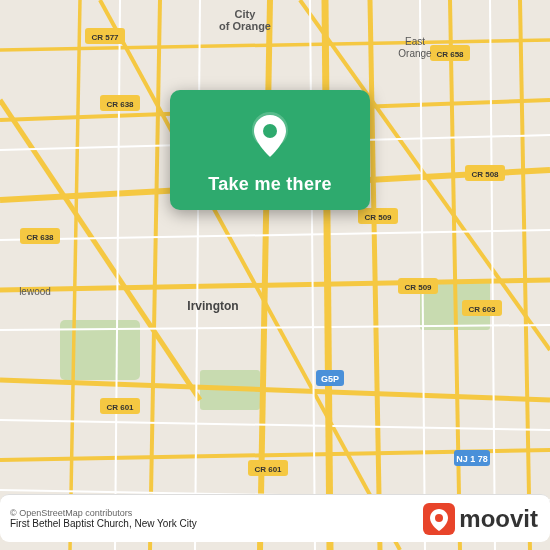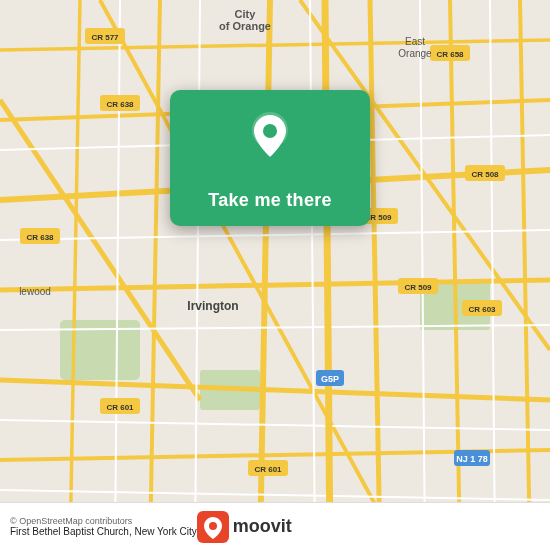--- a/index.html
+++ b/index.html
@@ -49,36 +49,37 @@
     }
 
     #take-me-there-btn {
       background: transparent;
       border: none;
       color: white;
       font-size: 18px;
       font-weight: bold;
       cursor: pointer;
       letter-spacing: 0.3px;
-      margin-top: 16px;
     }
 
     
     #bottom-bar {
       position: absolute;
-      bottom: 0;
+      bottom: 8px;
       left: 0;
       width: 100%;
       height: 48px;
       background: white;
       display: flex;
       align-items: center;
+      justify-content: space-between;
       padding: 0 12px 0 10px;
       border-top: 1px solid #ddd;
       z-index: 20;
+      border-radius: 9px;
     }
 
     #bottom-left {
       display: flex;
       flex-direction: column;
     }
 
     #copyright-text {
       font-size: 9px;
       color: #666;
@@ -95,21 +96,21 @@
       align-items: center;
       gap: 4px;
     }
 
     #moovit-icon {
       width: 32px;
       height: 32px;
     }
 
     #moovit-text {
-      font-size: 18px;
+      font-size: 24px;
       font-weight: bold;
       color: #333;
     }
   </style>
 </head>
 <body>
 
 <div id="map-container">
 
   <svg id="map-svg" viewBox="0 0 550 550" xmlns="http://www.w3.org/2000/svg">

